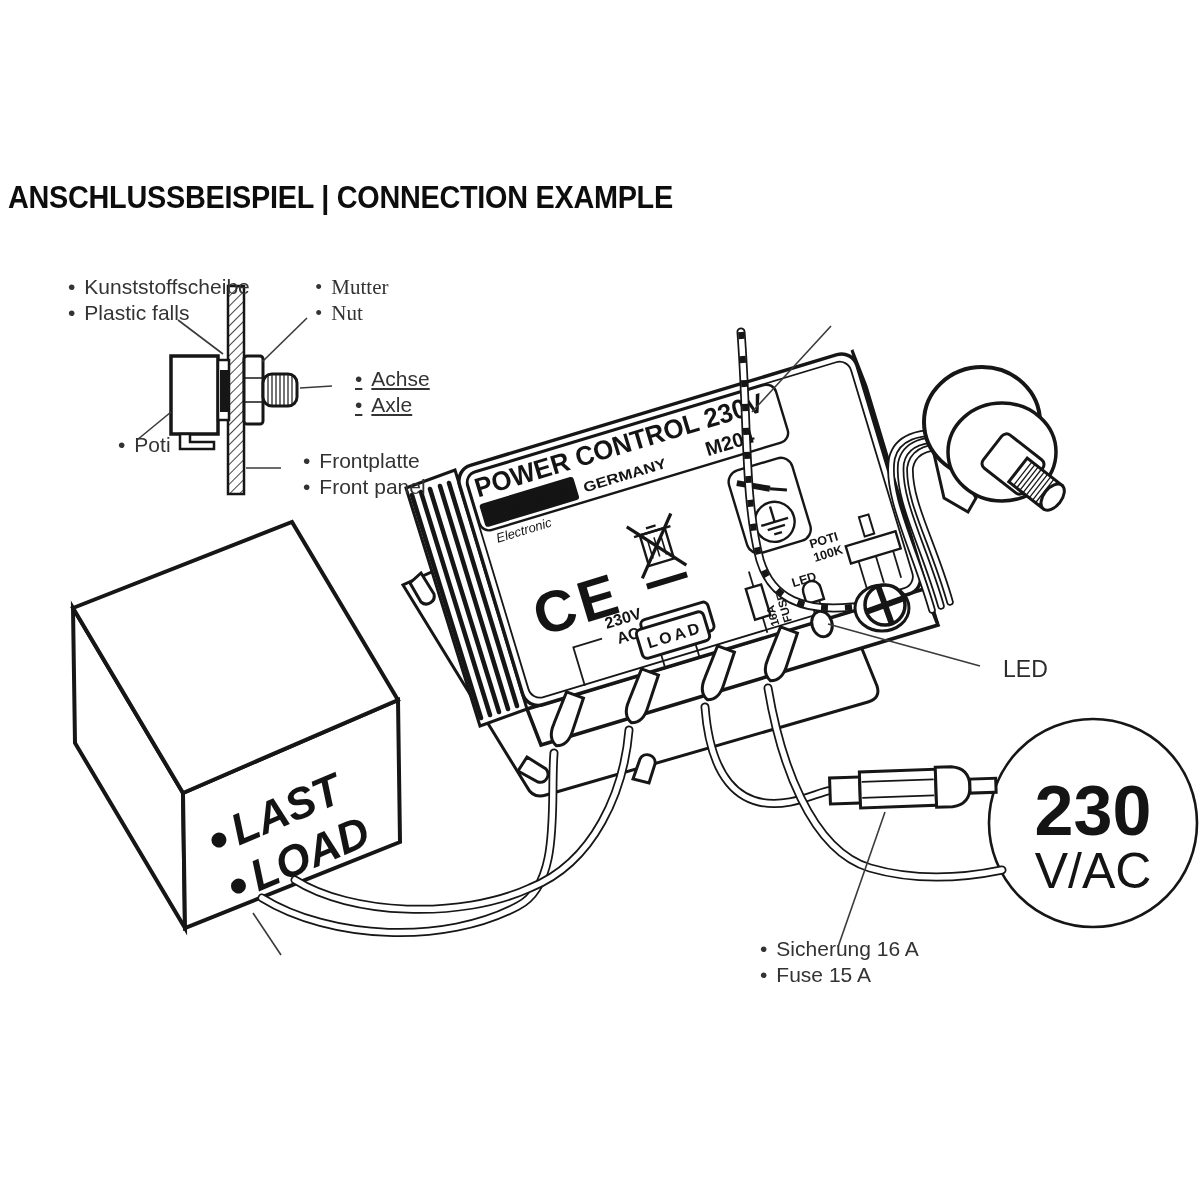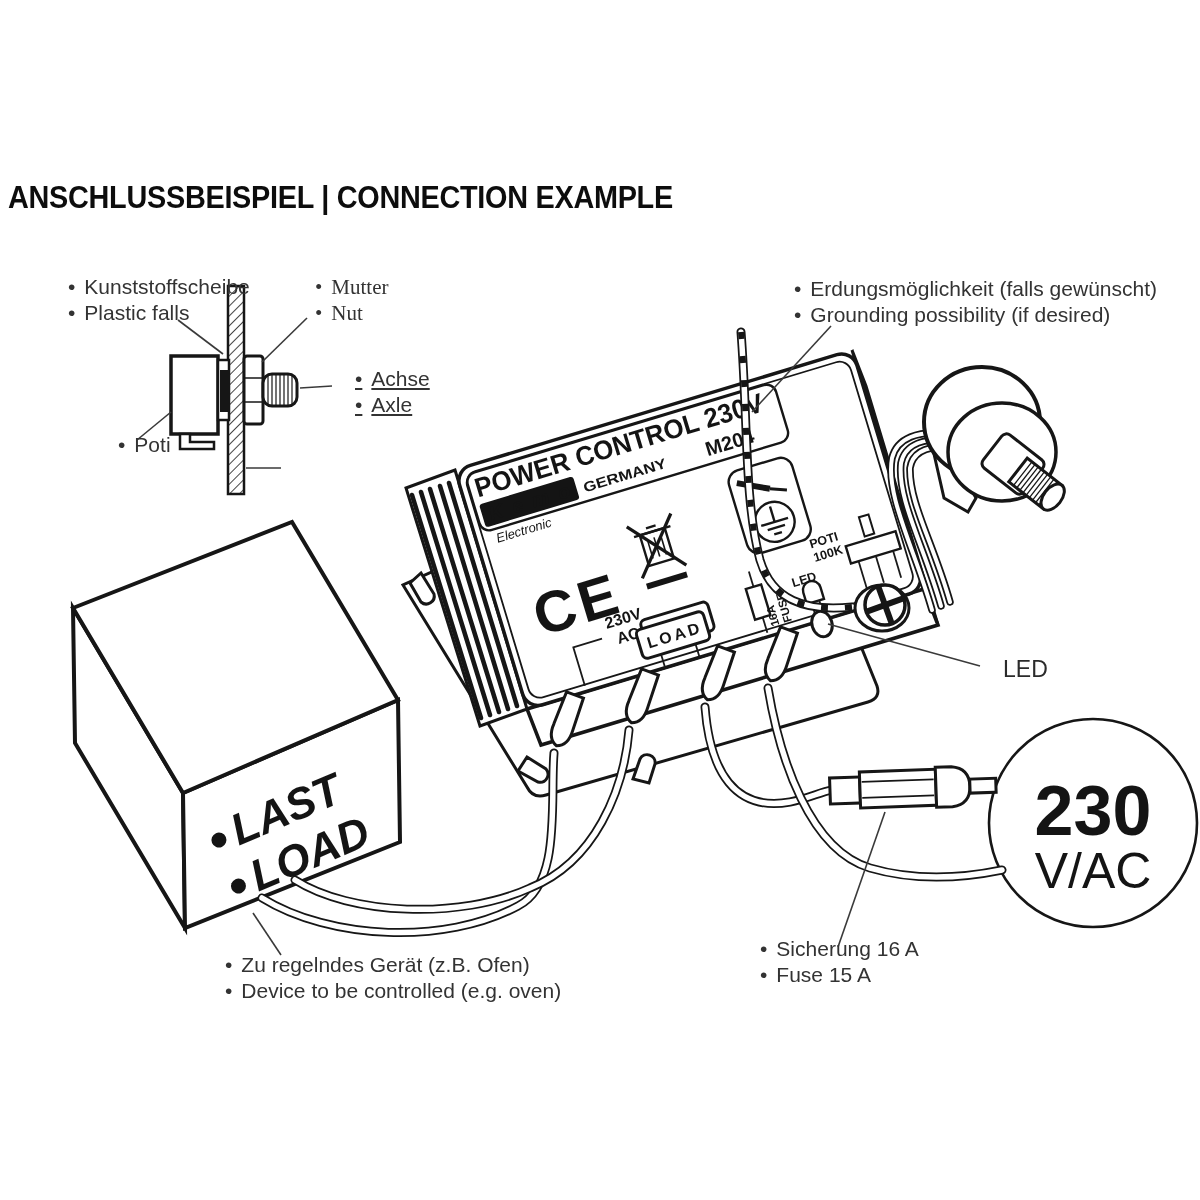--- a/index.html
+++ b/index.html
@@ -285,30 +285,26 @@
 
 <div class="callout" style="left:335px;top:366px;text-decoration:underline;">
   <div class="ln"><span class="b">•</span><span>Achse</span></div>
   <div class="ln"><span class="b">•</span><span>Axle</span></div>
 </div>
 
 <div class="callout" style="left:98px;top:432px;">
   <div class="ln"><span class="b">•</span><span>Poti</span></div>
 </div>
 
-
-<div class="callout" style="left:774px;top:276px;">
-  <div class="ln"><span class="b">•</span><span>Erdungsmöglichkeit (falls gewünscht)</span></div>
-  <div class="ln"><span class="b">•</span><span>Grounding possibility (if desired)</span></div>
-</div>
-
-<div class="callout" style="left:205px;top:952px;">
-  <div class="ln"><span class="b">•</span><span>Zu regelndes Gerät (z.B. Ofen)</span></div>
-  <div class="ln"><span class="b">•</span><span>Device to be controlled (e.g. oven)</span></div>
-</div>
+<div class="callout" style="left:283px;top:448px;">
+  <div class="ln"><span class="b">•</span><span>Frontplatte</span></div>
+  <div class="ln"><span class="b">•</span><span>Front panel</span></div>
+</div>
+
+
 
 <div class="callout" style="left:740px;top:936px;">
   <div class="ln"><span class="b">•</span><span>Sicherung 16 A</span></div>
   <div class="ln"><span class="b">•</span><span>Fuse 15 A</span></div>
 </div>
 
 <div class="callout led-label" style="left:983px;top:656px;">
   <div class="ln"><span>LED</span></div>
 </div>
 

